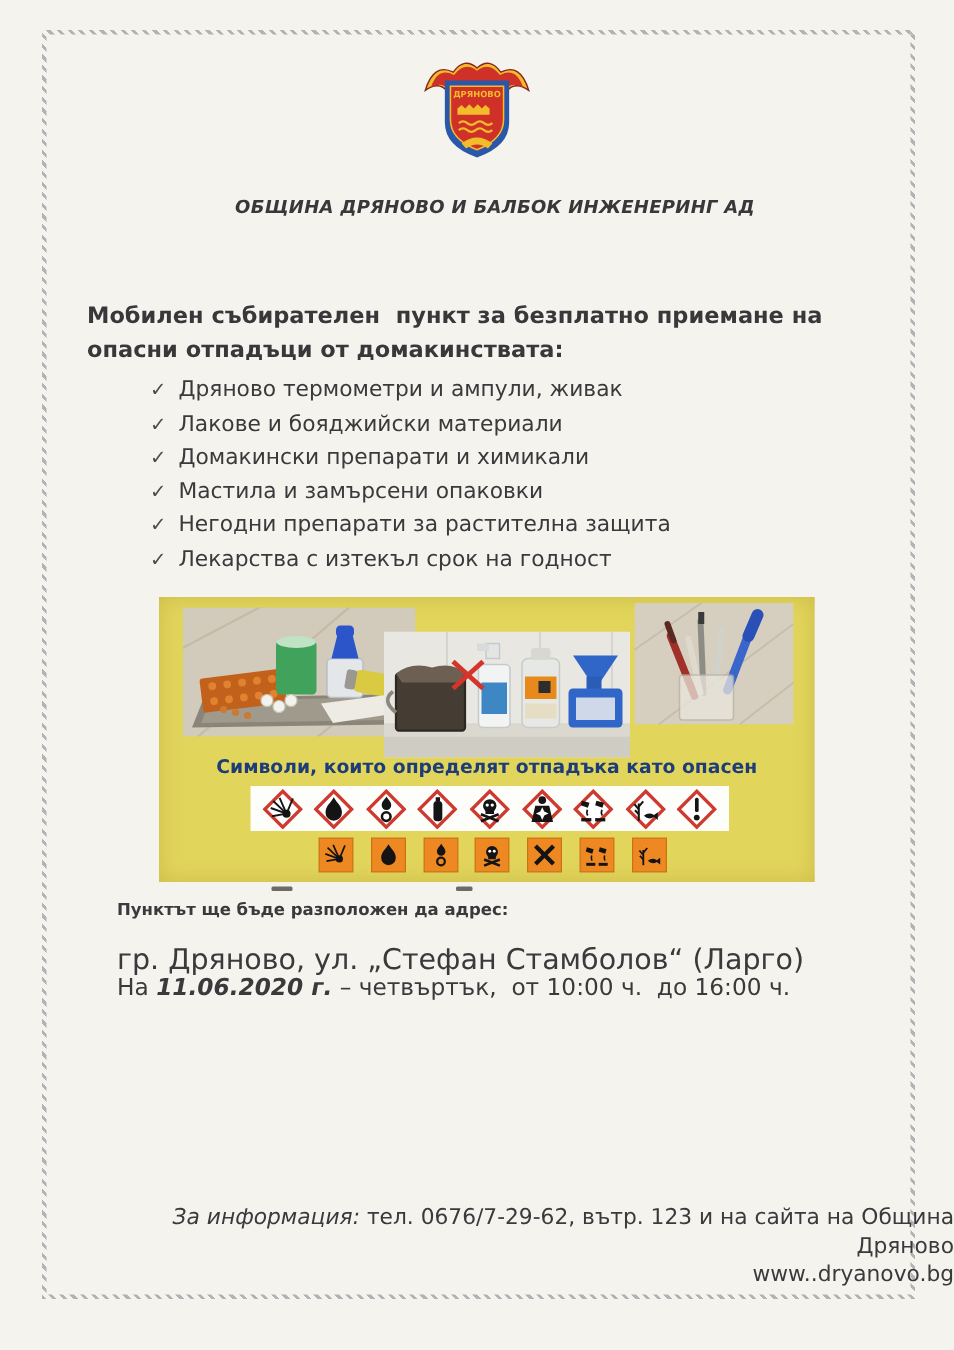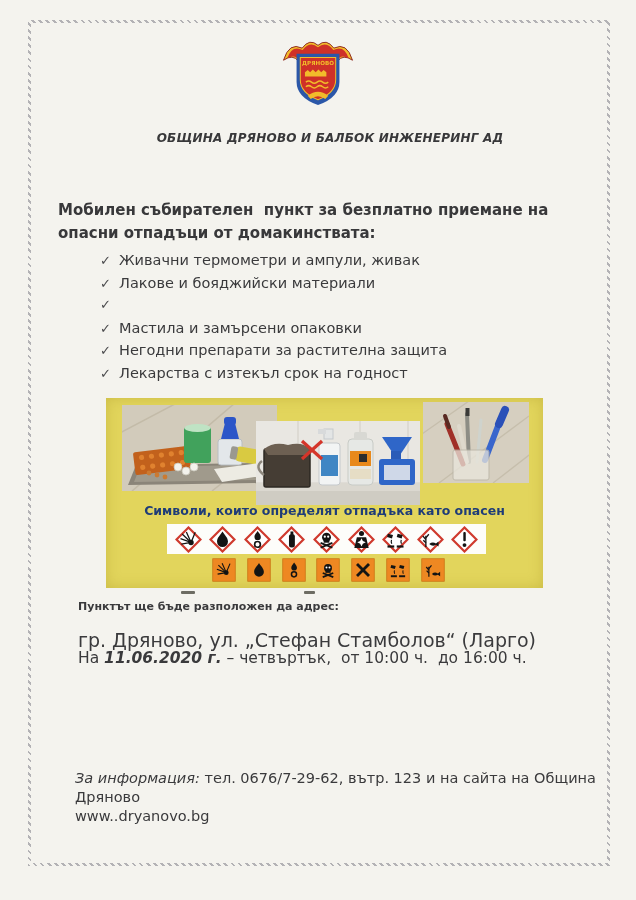--- a/index.html
+++ b/index.html
@@ -54,21 +54,21 @@
   .ghs-strip svg{width:27px;height:27px;}
   .orange-strip{
     position:absolute;left:106px;top:159px;width:233px;height:25px;
     display:flex;justify-content:space-between;align-items:center;z-index:3;
   }
   .orange-strip svg{width:24px;height:24px;}
   .artifact{position:absolute;background:#55544a;height:3px;border-radius:1px;opacity:.85;}
   .loc-heading{position:absolute;left:78px;top:600px;font-weight:bold;font-size:11px;}
   .loc-address{position:absolute;left:78px;top:629px;font-size:19px;}
   .loc-date{position:absolute;left:78px;top:649px;font-size:15.5px;}
-  .footer{position:absolute;left:75px;top:769px;font-size:14.5px;line-height:19px;}
+  .footer{position:absolute;left:75px;top:803px;font-size:14.5px;line-height:19px;text-align:right;}
   .it{font-style:italic;}
   .b{font-weight:bold;font-style:italic;}
   .hiddefs{position:absolute;width:0;height:0;overflow:hidden;}
 </style>
 </head>
 <body>
 
 <svg class="hiddefs" aria-hidden="true">
   <defs>
     <g id="g-explosive" fill="#141414">
@@ -159,28 +159,29 @@
   </svg>
 
   <div class="title">
     <div>ОБЩИНА ДРЯНОВО И БАЛБОК ИНЖЕНЕРИНГ АД</div>
   </div>
   <div class="subtitle">Мобилен събирателен&nbsp; пункт за безплатно приемане на опасни отпадъци от домакинствата:</div>
 
   <ul class="waste-list">
     <li>
         <span class="chk">✓</span>
-        <span>Живачни термометри и ампули, живак</span>
+        <span>Дряново термометри и ампули, живак</span>
       </li>
     <li>
         <span class="chk">✓</span>
         <span>Лакове и бояджийски материали</span>
       </li>
     <li>
         <span class="chk">✓</span>
+        <span>Домакински препарати и химикали</span>
       </li>
     <li>
         <span class="chk">✓</span>
         <span>Мастила и замърсени опаковки</span>
       </li>
     <li>
         <span class="chk">✓</span>
         <span>Негодни препарати за растителна защита</span>
       </li>
     <li>

